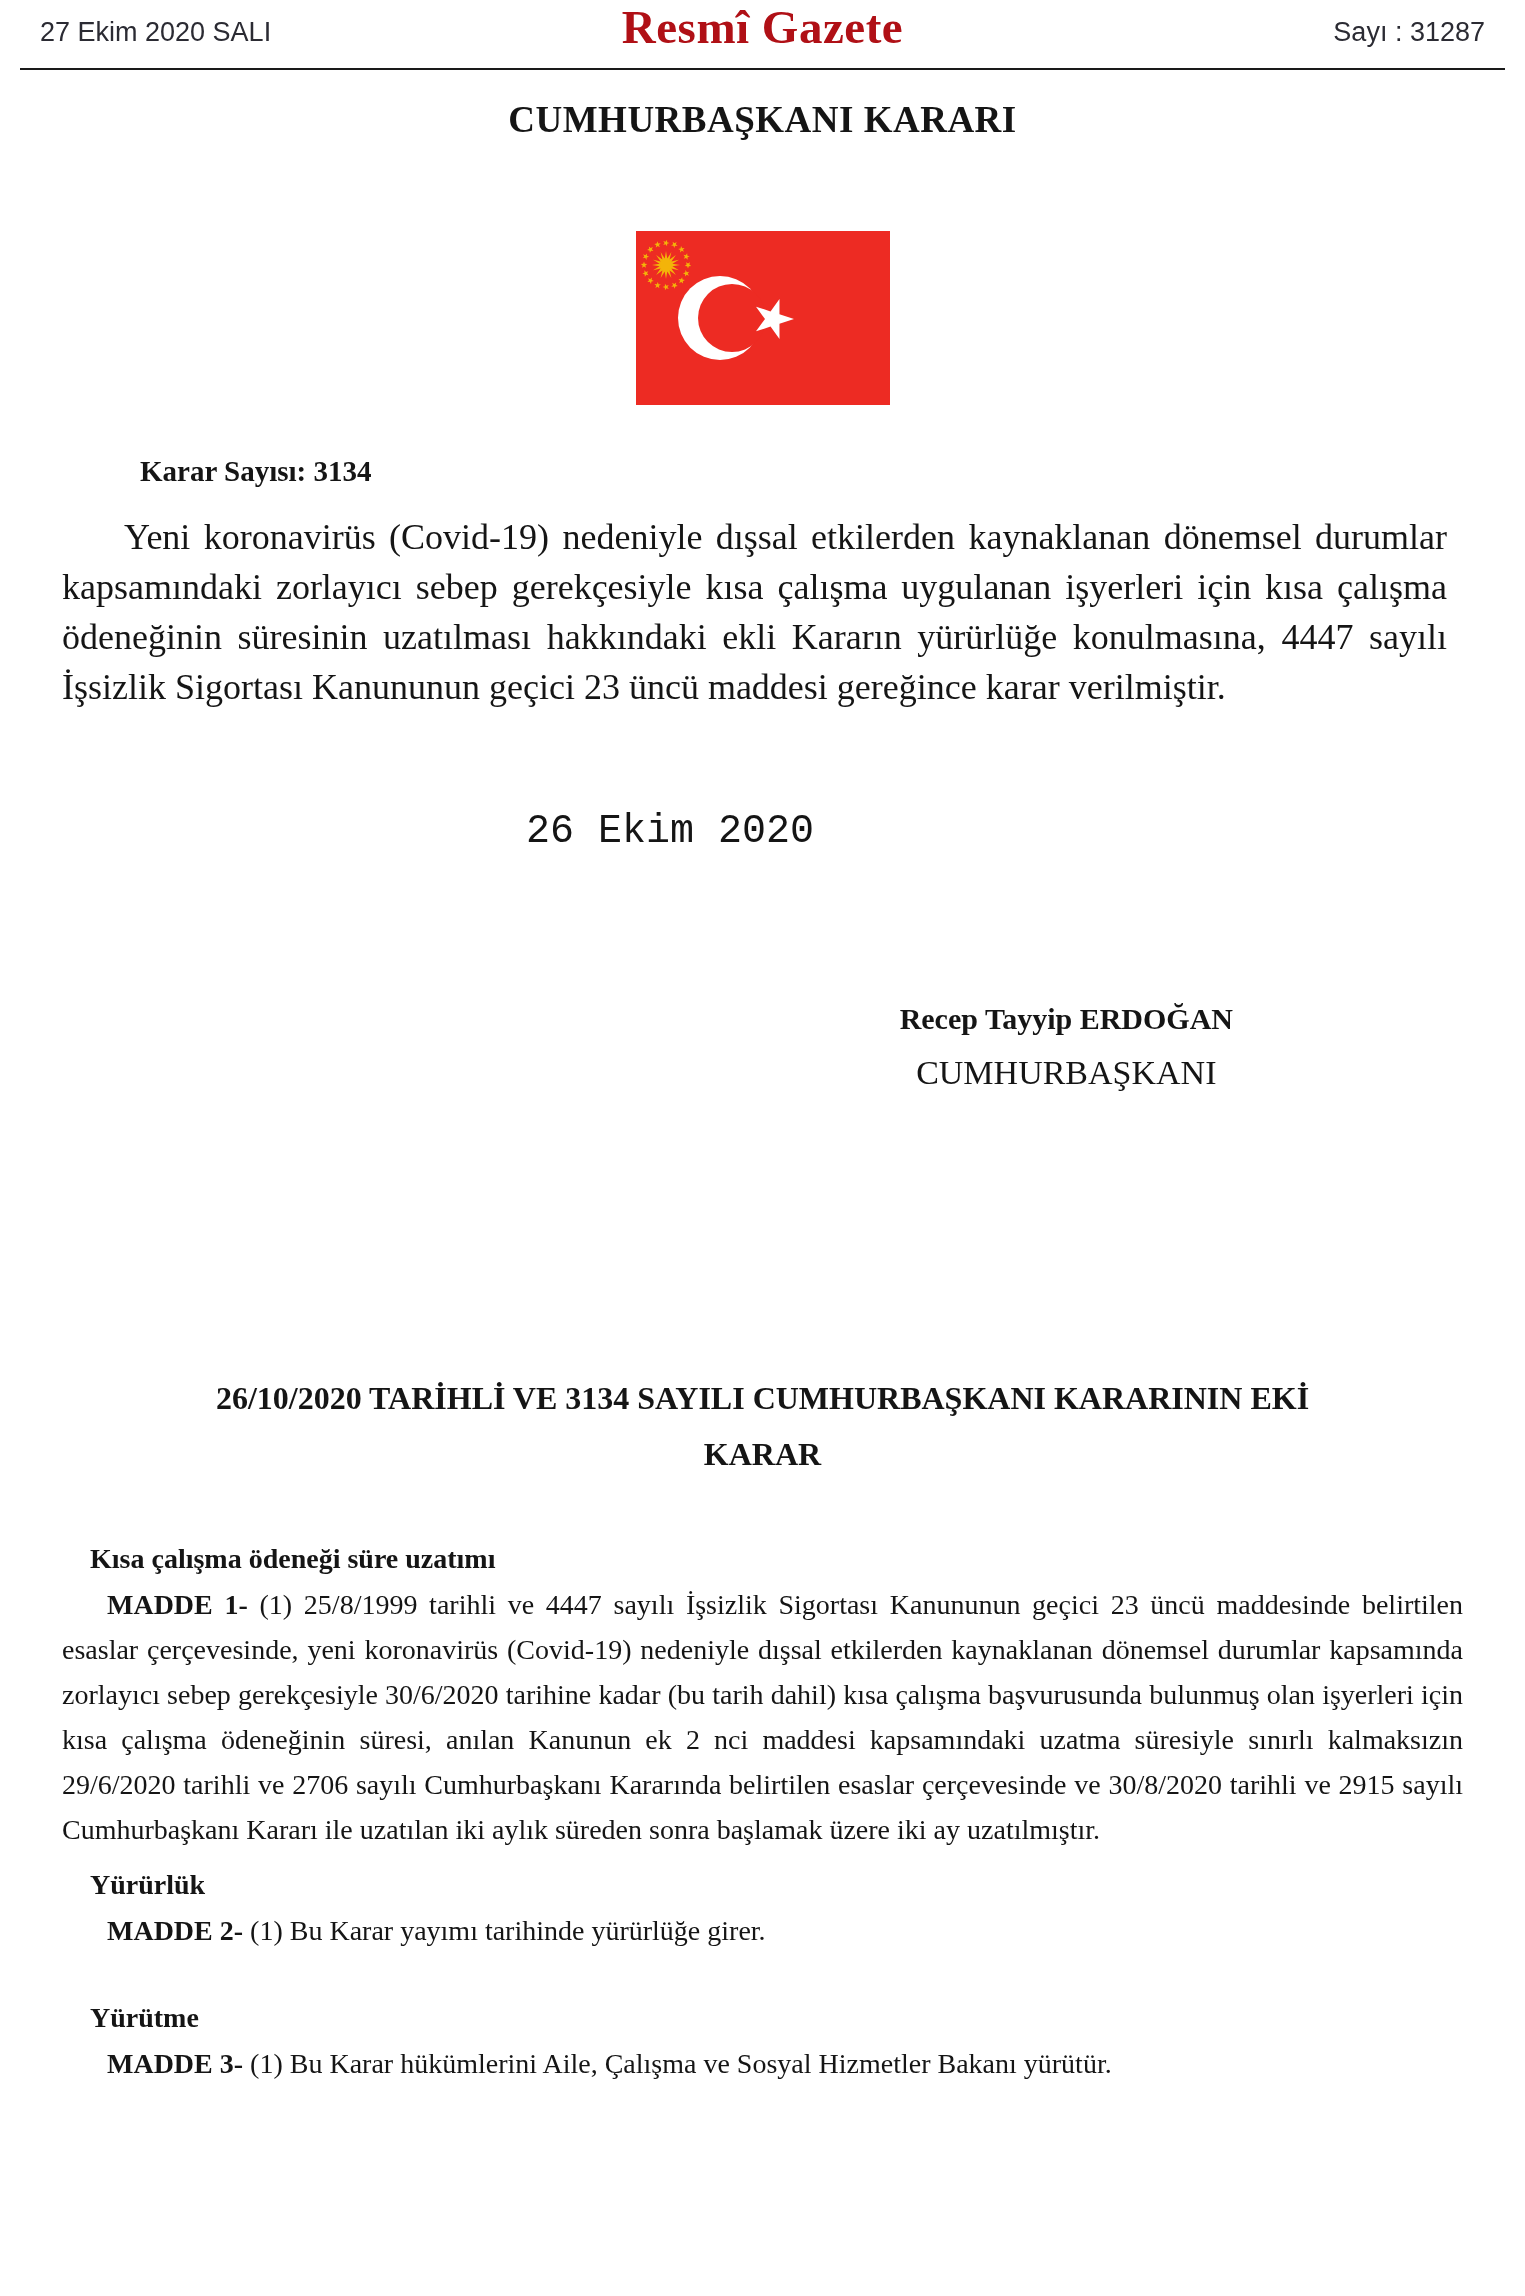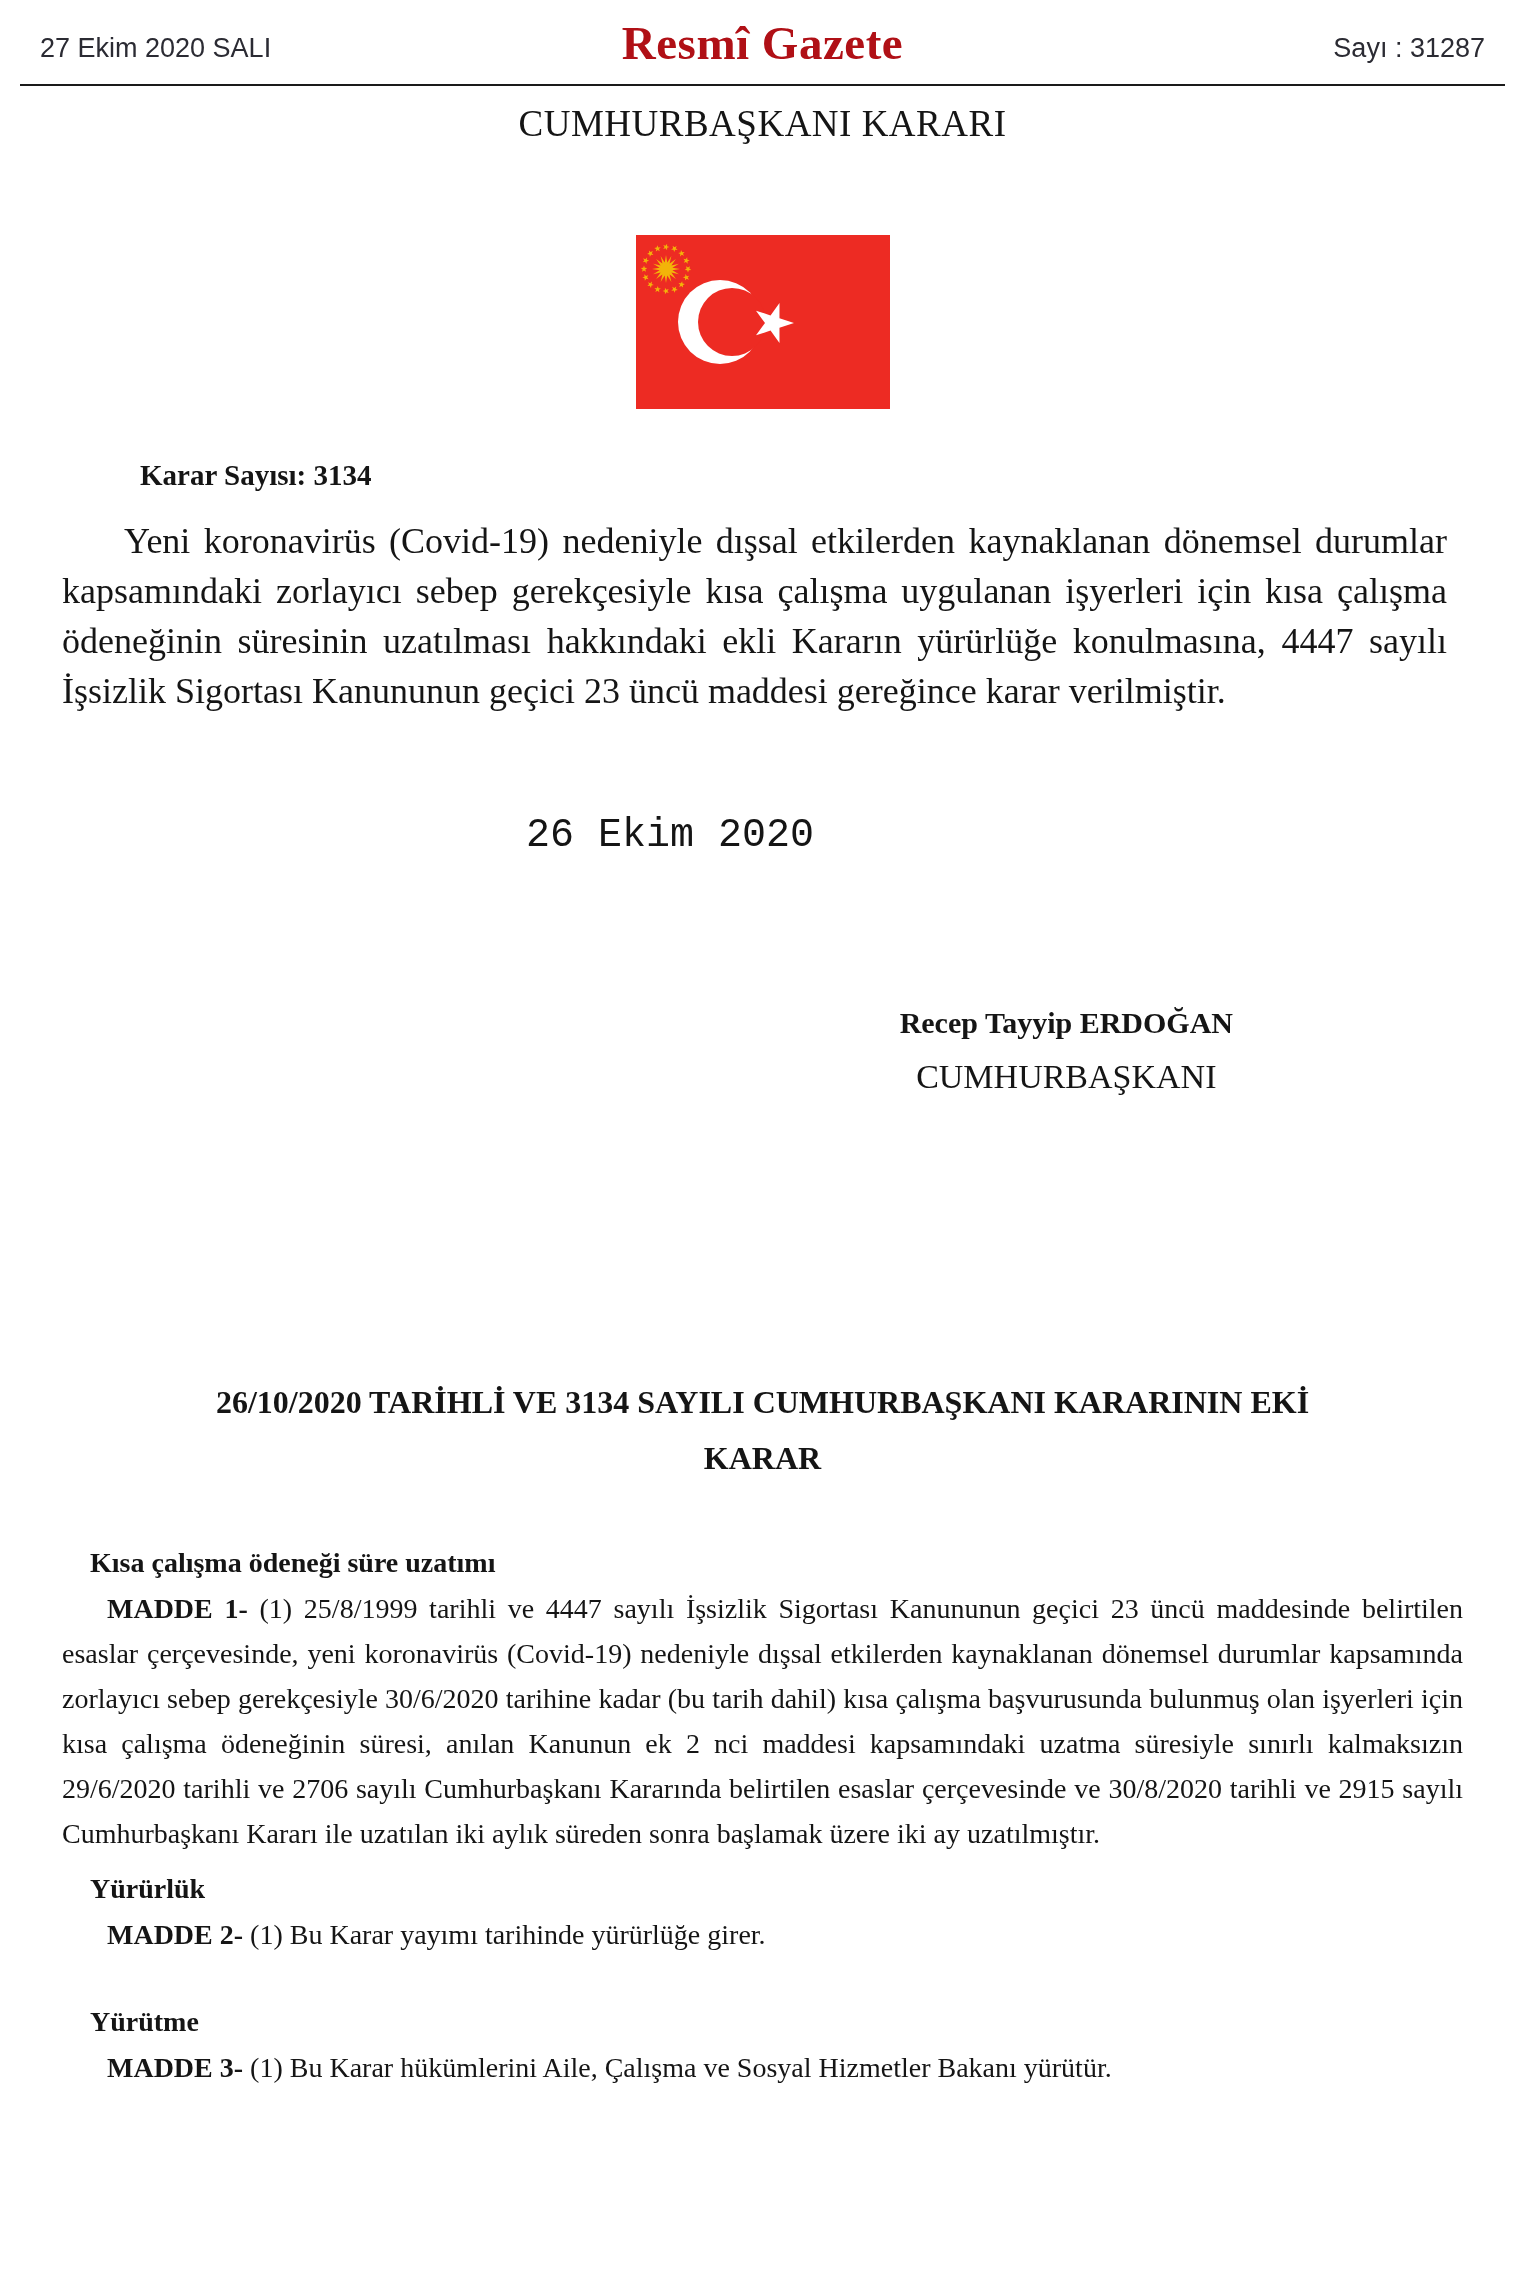--- a/index.html
+++ b/index.html
@@ -9,21 +9,21 @@
     --gold:#f3b409;
     --header-ink:#2b2b33;
   }
   html,body{margin:0;padding:0;background:#ffffff;}
   body{
     width:1525px;height:2296px;
     font-family:"Liberation Serif","DejaVu Serif",serif;
     color:var(--ink);
     overflow:hidden;
   }
-  .page{padding-top:16px;}
+  .page{}
 
   
   .gz-header{
     display:flex;align-items:flex-end;justify-content:space-between;
     padding:0 40px 14px 40px;
   }
   .gz-date,.gz-issue{
     font-family:"Liberation Sans","DejaVu Sans",sans-serif;
     font-size:27px;color:var(--header-ink);
     padding-bottom:6px;white-space:nowrap;
@@ -36,23 +36,23 @@
   }
   .gz-rule{
     border:none;border-top:2px solid #1a1a1a;
     margin:0 20px;height:0;
   }
 
   
   .content{margin:0 62px;}
 
   .doc-title{
-    margin:16px 0 0 0;
+    margin:28px 0 0 0;
     text-align:center;
-    font-size:37px;font-weight:normal;letter-spacing:0.5px;
+    font-size:37px;font-weight:bold;letter-spacing:0.5px;
   }
 
   .flag-wrap{display:flex;justify-content:center;margin-top:90px;}
   .flag{width:254px;height:174px;display:block;}
 
   .decree-no{
     margin:50px 0 0 78px;
     font-size:29px;font-weight:bold;
   }
   .decree-body{

